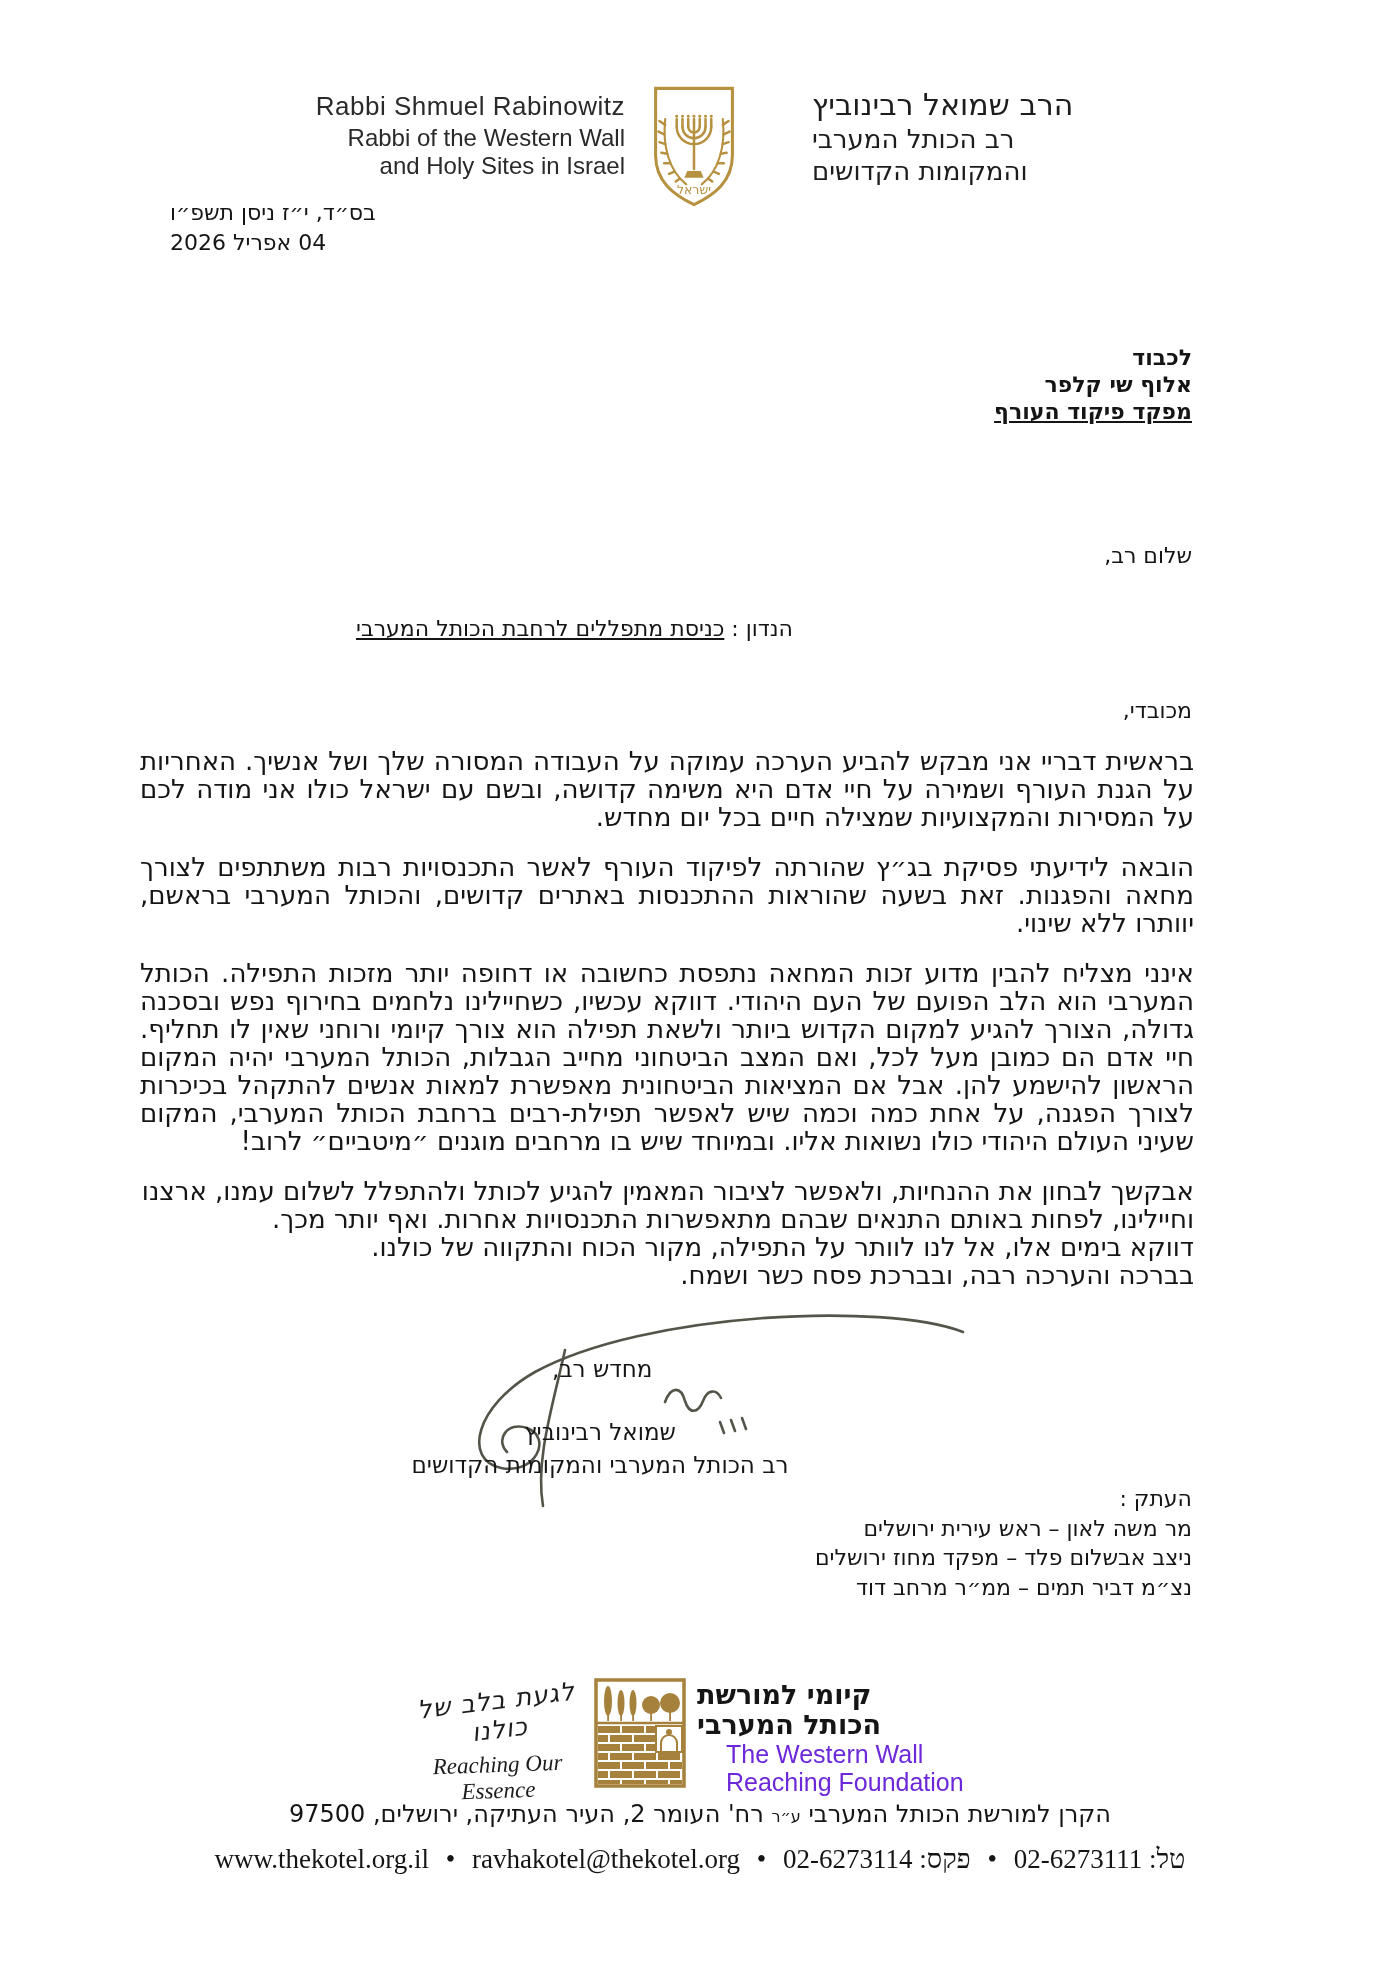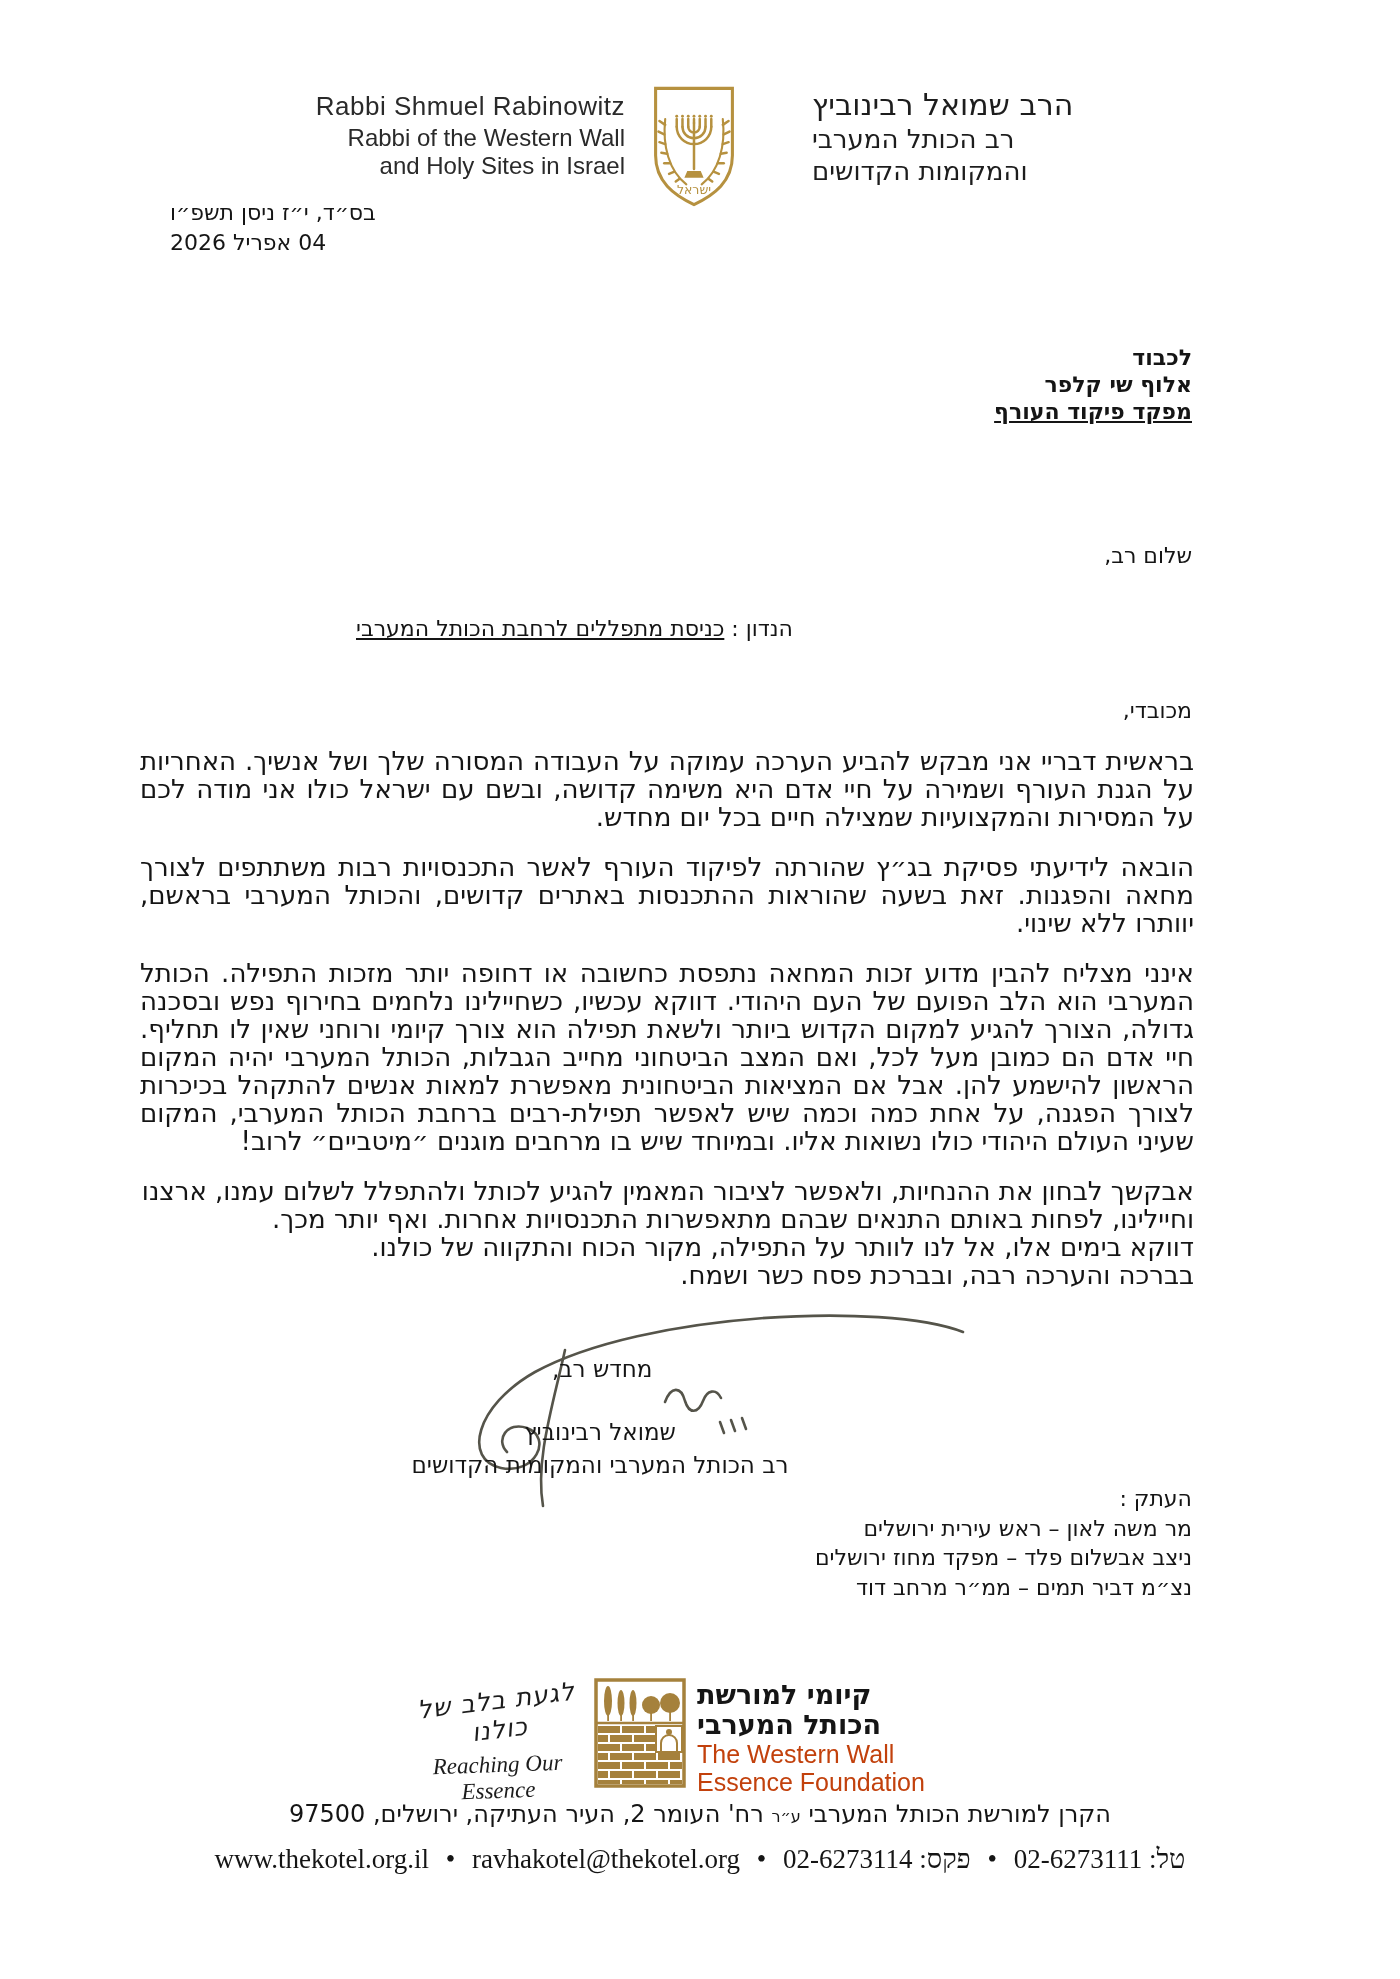--- a/index.html
+++ b/index.html
@@ -47,21 +47,21 @@
   
   .script-logo{position:absolute;left:398px;top:1686px;width:200px;text-align:center;color:#1c1c1c;}
   .script-he{font-size:25px;font-style:italic;letter-spacing:1px;transform:rotate(-7deg);
              direction:rtl;display:block;}
   .script-en{font-family:"Liberation Serif","DejaVu Serif",serif;font-style:italic;
              font-size:23px;display:block;margin-top:8px;transform:rotate(-2deg);}
   .gold-logo{position:absolute;left:594px;top:1678px;}
   .foundation-block{position:absolute;left:697px;top:1680px;text-align:left;}
   .foundation-he{direction:rtl;text-align:left;font-weight:bold;font-size:27px;line-height:30px;}
   .foundation-en{font-family:"Liberation Sans","DejaVu Sans",sans-serif;
-                 font-size:25px;line-height:28px;color:#c2410c;}
+                 font-size:25px;line-height:28px;color:#6d28d9;margin-left:29px;}
   .addr-line{position:absolute;left:0;width:1400px;top:1800px;text-align:center;direction:rtl;
              font-size:24px;}
   .addr-line .er{font-size:16px;}
   .contact-line{position:absolute;left:0;width:1400px;top:1844px;text-align:center;direction:rtl;
                 font-family:"Liberation Serif","DejaVu Sans",serif;font-size:27px;}
   .ltr{direction:ltr;unicode-bidi:isolate;}
   .sep{margin:0 10px;}
 </style>
 </head>
 <body>
@@ -216,21 +216,21 @@
         <path d="M67 74 v-9 a8 8 0 0 1 16 0 v9" fill="none" stroke="#a5813c" stroke-width="2"></path>
         <circle cx="75" cy="54" r="3" fill="#a5813c"></circle>
       </g>
     </svg>
   </div>
 
   <div class="foundation-block">
     <div class="foundation-he">קיומי למורשת</div>
     <div class="foundation-he">הכותל המערבי</div>
     <div class="foundation-en">The Western Wall</div>
-    <div class="foundation-en">Essence Foundation</div>
+    <div class="foundation-en">Reaching Foundation</div>
   </div>
 
   <div class="addr-line">
     <span>הקרן למורשת הכותל המערבי</span>
     <span class="er">ע״ר</span>
     <span>רח' העומר 2, העיר העתיקה, ירושלים, 97500</span>
   </div>
 
   <div class="contact-line">
     <span>טל:</span>

